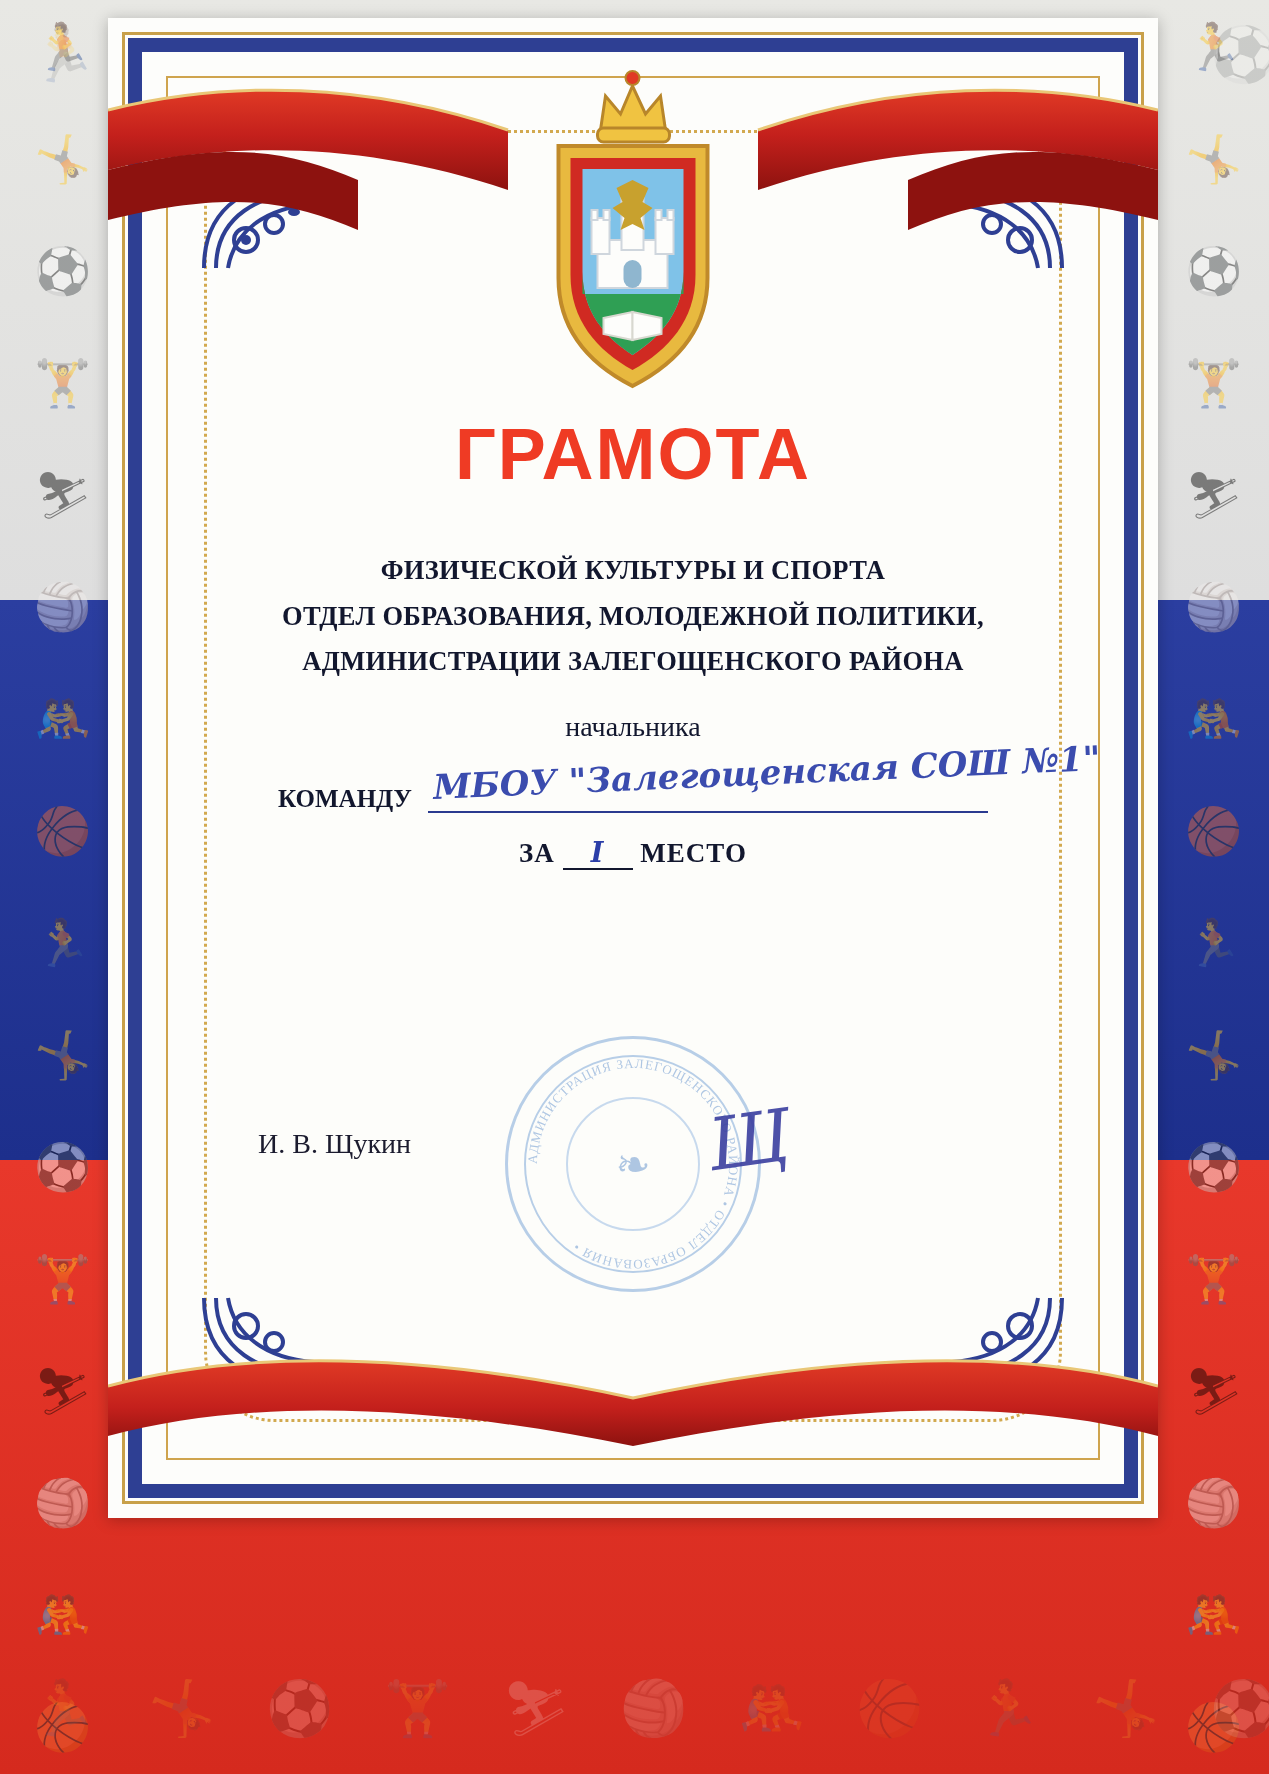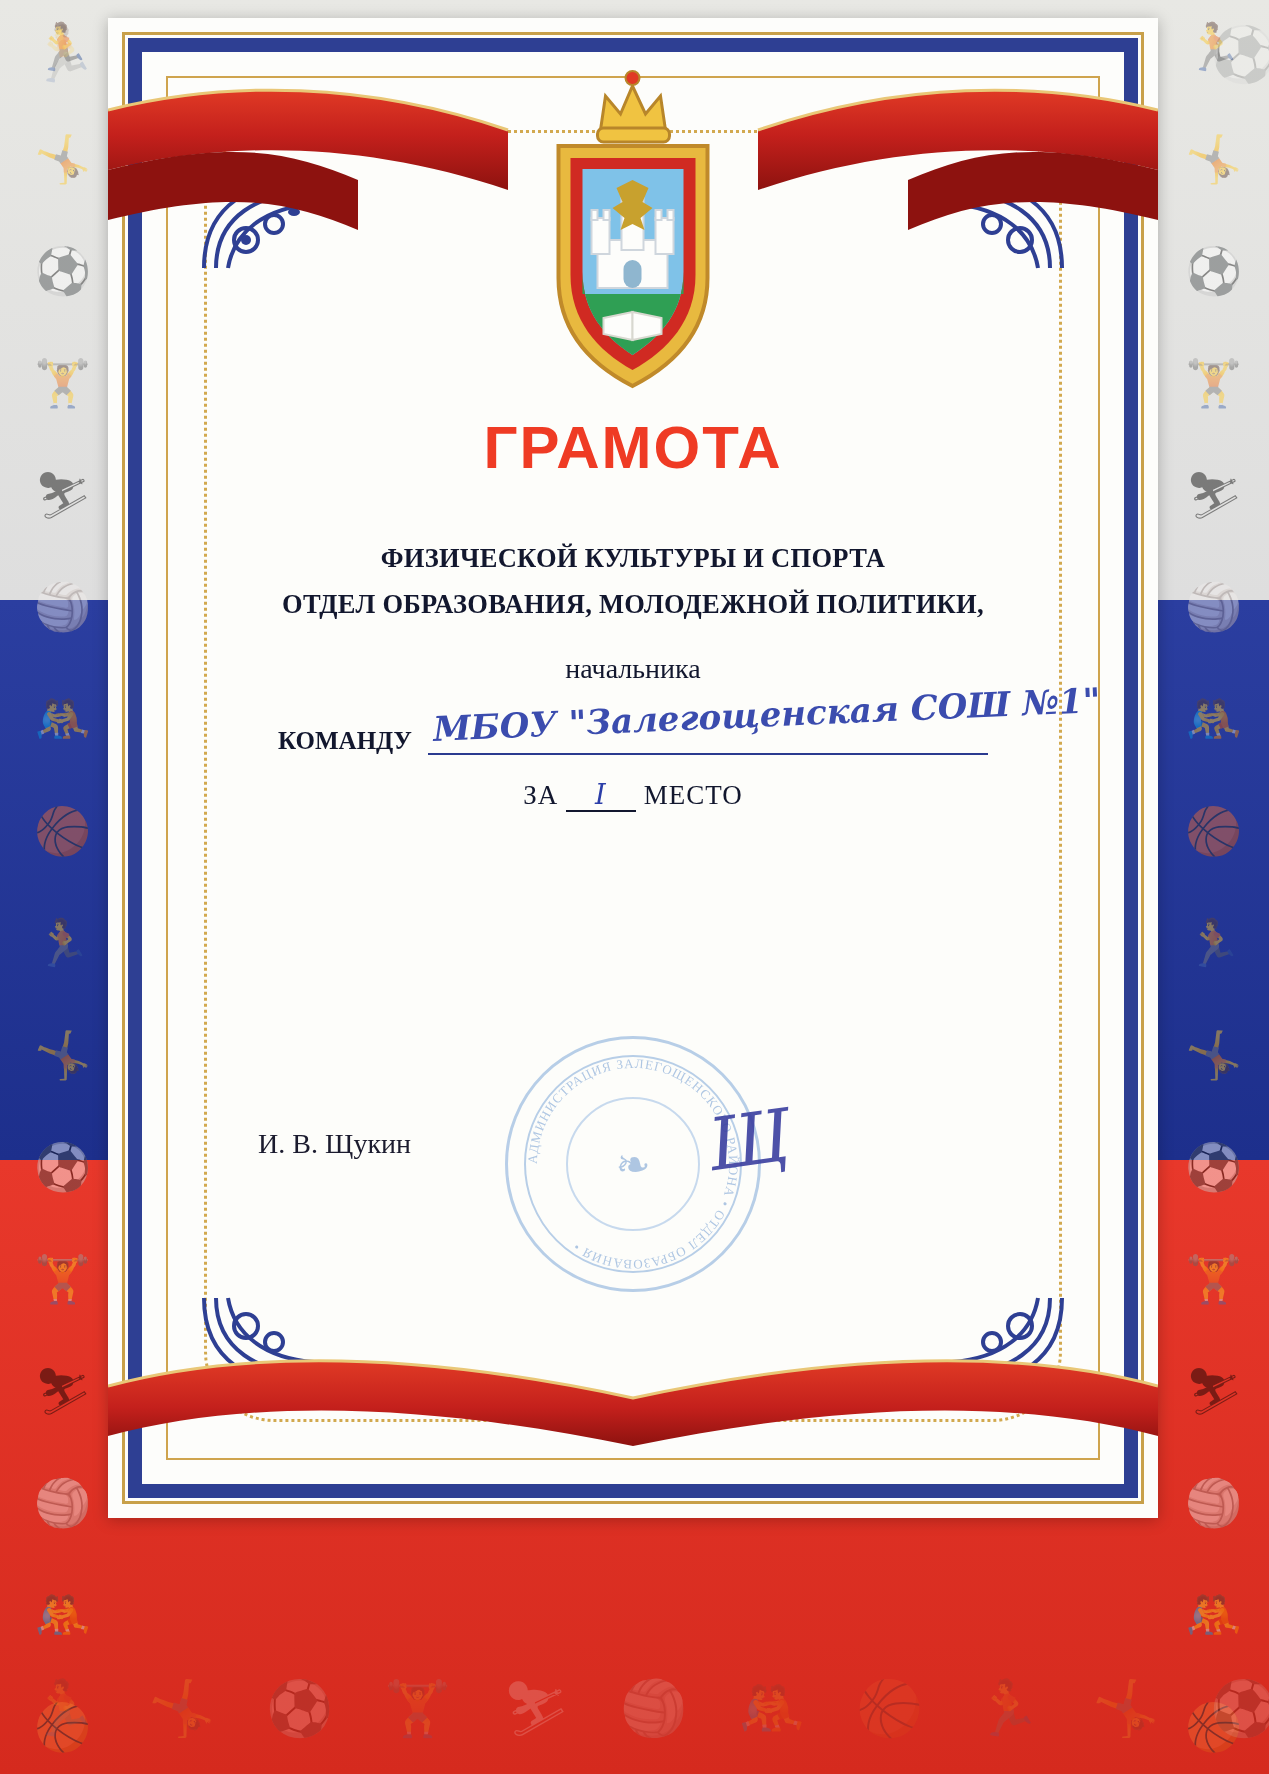--- a/index.html
+++ b/index.html
@@ -51,32 +51,32 @@
 
   .emblem{position:absolute;left:50%;top:50px;transform:translateX(-50%);width:215px;height:340px;}
   .emblem svg{width:100%;height:100%;}
 
   
   .ribbon-bottom{position:absolute;left:0;right:0;bottom:52px;height:140px;}
   .ribbon-bottom svg{width:100%;height:100%;display:block;}
 
   
   .content{position:absolute;left:150px;right:150px;top:400px;text-align:center;}
-  .title{font-family:"Liberation Sans",sans-serif;font-weight:bold;font-size:60px;letter-spacing:2px;
+  .title{font-family:"Liberation Sans",sans-serif;font-weight:bold;font-size:72px;letter-spacing:2px;
          color:#ef3b24;margin:0 0 58px 0;line-height:1;}
   .org{font-family:"Liberation Serif",serif;font-weight:bold;font-size:26.5px;color:#12172e;
        line-height:1.72;letter-spacing:.3px;}
   .awards{font-family:"Liberation Serif",serif;font-size:28px;color:#12172e;margin-top:26px;}
   .team-line{margin-top:26px;display:flex;align-items:flex-end;justify-content:center;gap:16px;
        font-family:"Liberation Serif",serif;font-weight:bold;font-size:25px;color:#12172e;}
   .team-blank{flex:1;max-width:560px;border-bottom:2px solid #2a3a8f;position:relative;height:42px;}
   .handwriting{position:absolute;left:6px;bottom:4px;right:0;text-align:left;
        font-family:"DejaVu Serif",serif;font-style:italic;font-size:34px;color:#2b3ea8;
        transform:rotate(-2.5deg);transform-origin:left bottom;white-space:nowrap;opacity:.92;}
-  .place-line{margin-top:24px;font-family:"Liberation Serif",serif;font-weight:normal;font-size:27px;
+  .place-line{margin-top:24px;font-family:"Liberation Serif",serif;font-weight:bold;font-size:27px;
        color:#12172e;letter-spacing:1px;}
   .place-value{display:inline-block;min-width:70px;border-bottom:2px solid #12172e;
        font-family:"DejaVu Serif",serif;font-style:italic;color:#2b3ea8;}
   .event{margin-top:26px;font-family:"Liberation Serif",serif;font-weight:bold;font-size:26.5px;
        color:#12172e;line-height:1.85;letter-spacing:.2px;}
 
   
   .sign{position:absolute;left:150px;right:150px;top:1110px;display:flex;align-items:center;
         justify-content:space-between;font-family:"Liberation Serif",serif;font-size:28px;color:#1b1b2e;}
   .stamp{position:absolute;left:50%;top:1018px;transform:translateX(-50%);width:250px;height:250px;
@@ -285,20 +285,21 @@
         </g>
       </svg>
     </div>
 
     <div class="content">
       <h1 class="title">ГРАМОТА</h1>
 
       <div class="org">
         <div>ФИЗИЧЕСКОЙ КУЛЬТУРЫ И СПОРТА</div>
         <div>ОТДЕЛ ОБРАЗОВАНИЯ, МОЛОДЕЖНОЙ ПОЛИТИКИ,</div>
+        <div>АДМИНИСТРАЦИИ  ЗАЛЕГОЩЕНСКОГО РАЙОНА</div>
       </div>
 
       <div class="awards">начальника</div>
 
       <div class="team-line">
         <span>КОМАНДУ</span>
         <span class="team-blank">
           <span class="handwriting">МБОУ "Залегощенская СОШ №1"</span>
         </span>
       </div>

